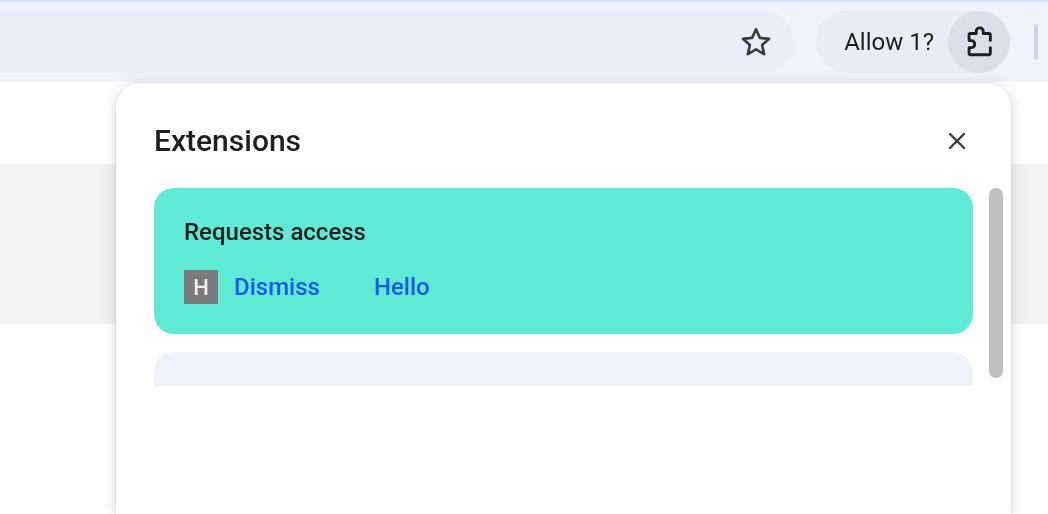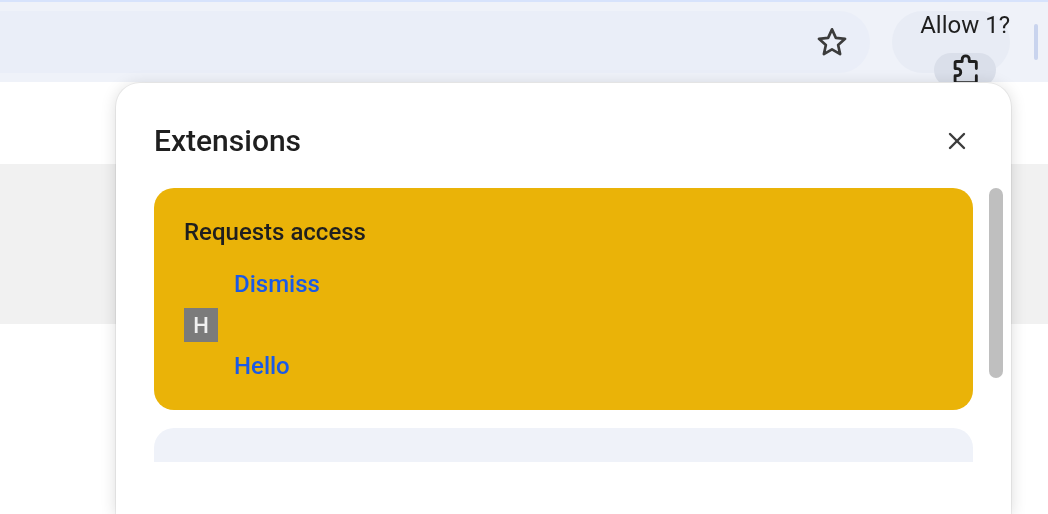--- a/index.html
+++ b/index.html
@@ -57,21 +57,20 @@
       display: flex;
       align-items: center;
       background: #e8ecf5;
       border-radius: 40px;
       height: 62px;
       padding: 0 0 0 28px;
       gap: 14px;
       font-size: 24px;
       color: #1f1f1f;
       cursor: pointer;
-      flex-direction: column;
     }
     .allow-chip .chip-ext {
       background: #dadfea;
       border-radius: 40px;
       height: 62px;
       width: 62px;
       display: flex;
       align-items: center;
       justify-content: center;
     }
@@ -169,21 +168,21 @@
     .scrollbar-track {
       position: absolute;
       right: -30px;
       top: 0;
       width: 14px;
       height: 190px;
       background: #bfbfbf;
       border-radius: 7px;
     }
     .card {
-      background: #eab308;
+      background: #5eead4;
       border-radius: 20px;
       padding: 30px 30px;
       margin-bottom: 18px;
     }
     .card-title {
       font-size: 24px;
       font-weight: 500;
       color: #1f1f1f;
       margin-bottom: 24px;
     }
@@ -206,21 +205,20 @@
     }
     .ext-name {
       font-size: 24px;
       color: #1f1f1f;
       flex: 1;
     }
     .ext-actions {
       display: flex;
       gap: 54px;
       padding-right: 10px;
-      flex-direction: column;
     }
     .ext-action {
       font-size: 24px;
       font-weight: 500;
       color: #1a5ae6;
       cursor: pointer;
     }
     .card-stub {
       background: #eff2f9;
       border-radius: 20px 20px 0 0;

